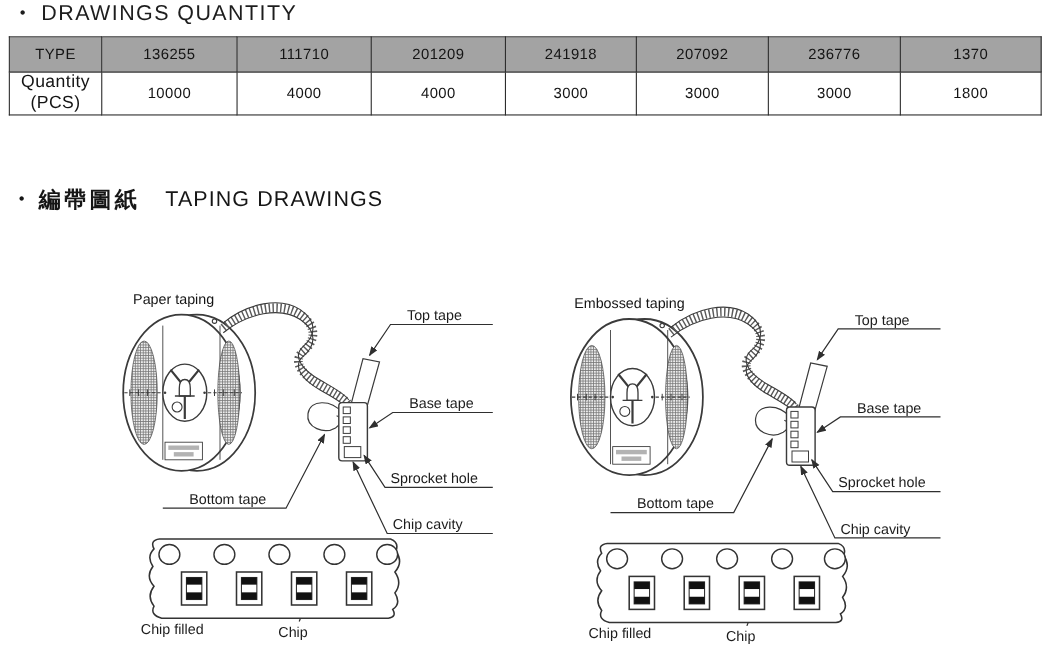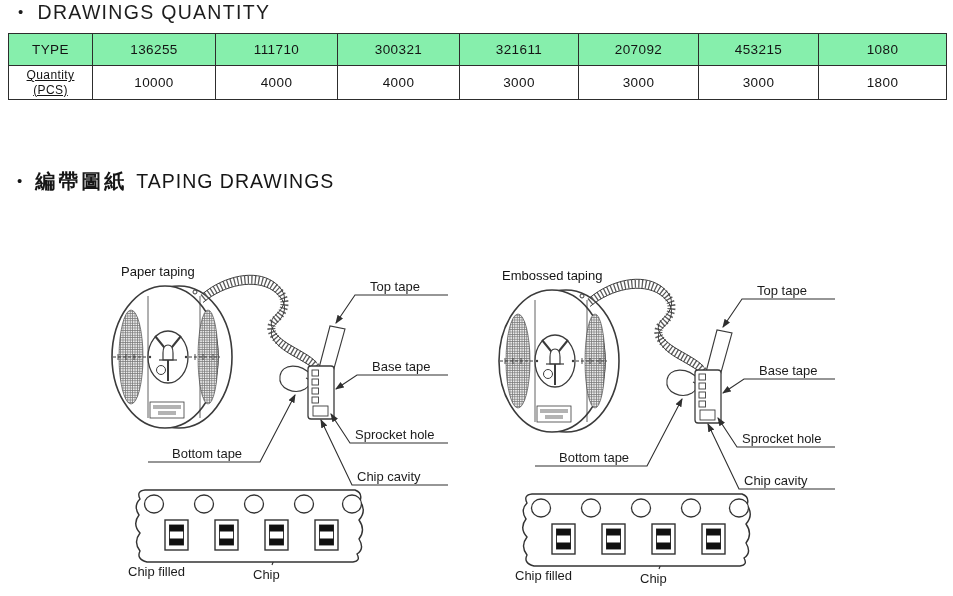--- a/index.html
+++ b/index.html
@@ -5,36 +5,36 @@
   html,body{margin:0;padding:0;}
   body{
     width:953px;height:596px;position:relative;background:#ffffff;
     font-family:"Liberation Sans",sans-serif;color:#1b1b1b;overflow:hidden;
   }
   
   .heading{position:absolute;display:flex;align-items:center;white-space:nowrap;}
   .h1{left:18px;top:1px;font-size:19.5px;letter-spacing:1.3px;color:#1d1d1d;}
   .h2{left:17px;top:168px;font-size:19.5px;color:#161616;}
   .bullet{font-size:15px;margin-right:13px;position:relative;top:-1px;}
-  .cjk{font-weight:700;font-size:20px;letter-spacing:3px;margin-right:9px;}
+  .cjk{font-weight:700;font-size:20px;letter-spacing:3px;margin-right:23px;}
   .en{letter-spacing:1px;}
   
   .tbl-wrap{position:absolute;left:8px;top:33px;}
   table{border-collapse:collapse;table-layout:fixed;width:938px;background:#fff;}
   th,td{
     border:1.6px solid #2d2d2d;text-align:center;vertical-align:middle;
     font-size:13.5px;font-weight:400;color:#141414;padding:0;letter-spacing:0.4px;
   }
-  thead th{background:#86efac;height:31px;}
+  thead th{background:#a3a3a3;height:31px;}
   tbody td{height:33px;}
-  .rowlabel{font-size:12px;line-height:1.18;text-decoration:underline;}
+  .rowlabel{font-size:16px;line-height:1.18;}
   
   .diagram{position:absolute;width:370px;height:330px;}
   .diag-left{left:105px;top:262px;}
-  .diag-right{left:492px;top:266px;}
+  .diag-right{left:512px;top:266px;}
   svg text{font-family:"Liberation Sans",sans-serif;font-size:13px;fill:#1c1c1c;}
   svg .title-t{font-size:13px;fill:#141414;}
 </style>
 </head>
 <body>
 
 <div class="heading h1">
   <span class="bullet">•</span>
   <span>DRAWINGS QUANTITY</span>
 </div>
@@ -49,25 +49,25 @@
       <col style="width:119px">
         <col style="width:120px">
         <col style="width:120px">
         <col style="width:128px">
     </colgroup>
     <thead>
       <tr>
         <th>TYPE</th>
         <th>136255</th>
         <th>111710</th>
-        <th>300321</th>
-        <th>321611</th>
+        <th>201209</th>
+        <th>241918</th>
         <th>207092</th>
-        <th>453215</th>
-        <th>1080</th>
+        <th>236776</th>
+        <th>1370</th>
       </tr>
     </thead>
     <tbody>
       <tr>
         <td class="rowlabel">
           <div>Quantity</div>
           <div>(PCS)</div>
         </td>
         <td>10000</td>
         <td>4000</td>

